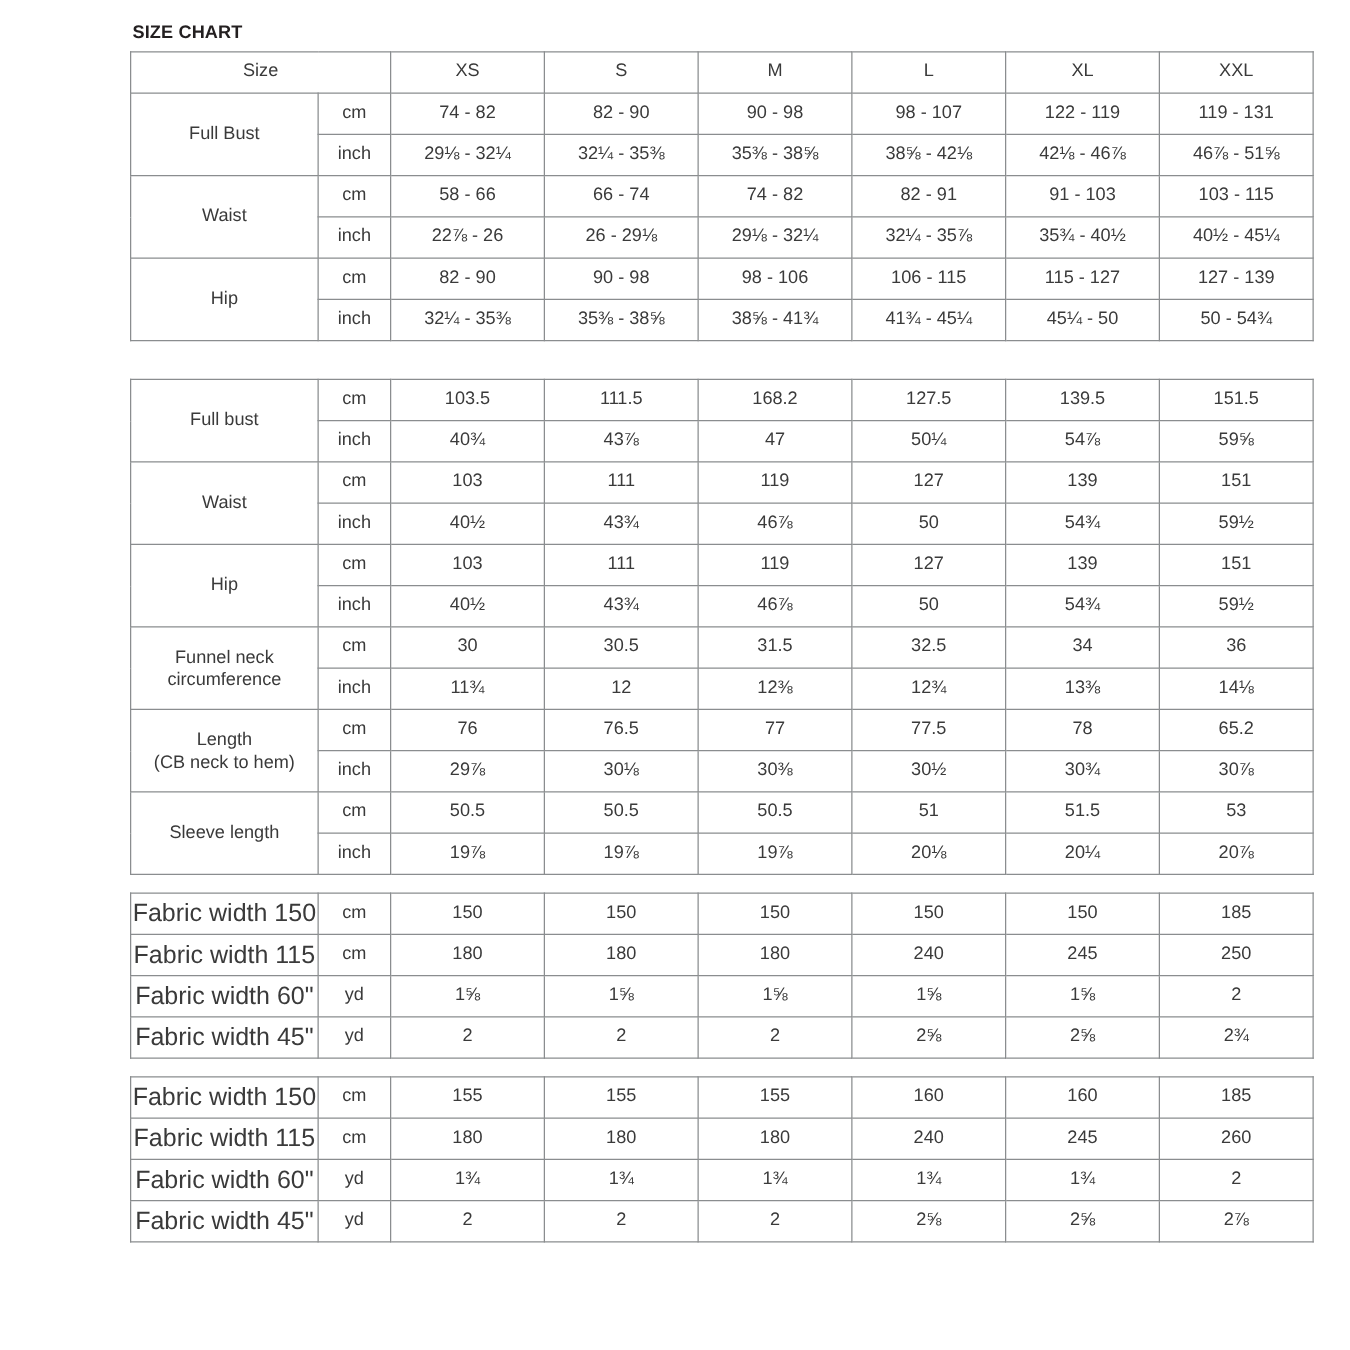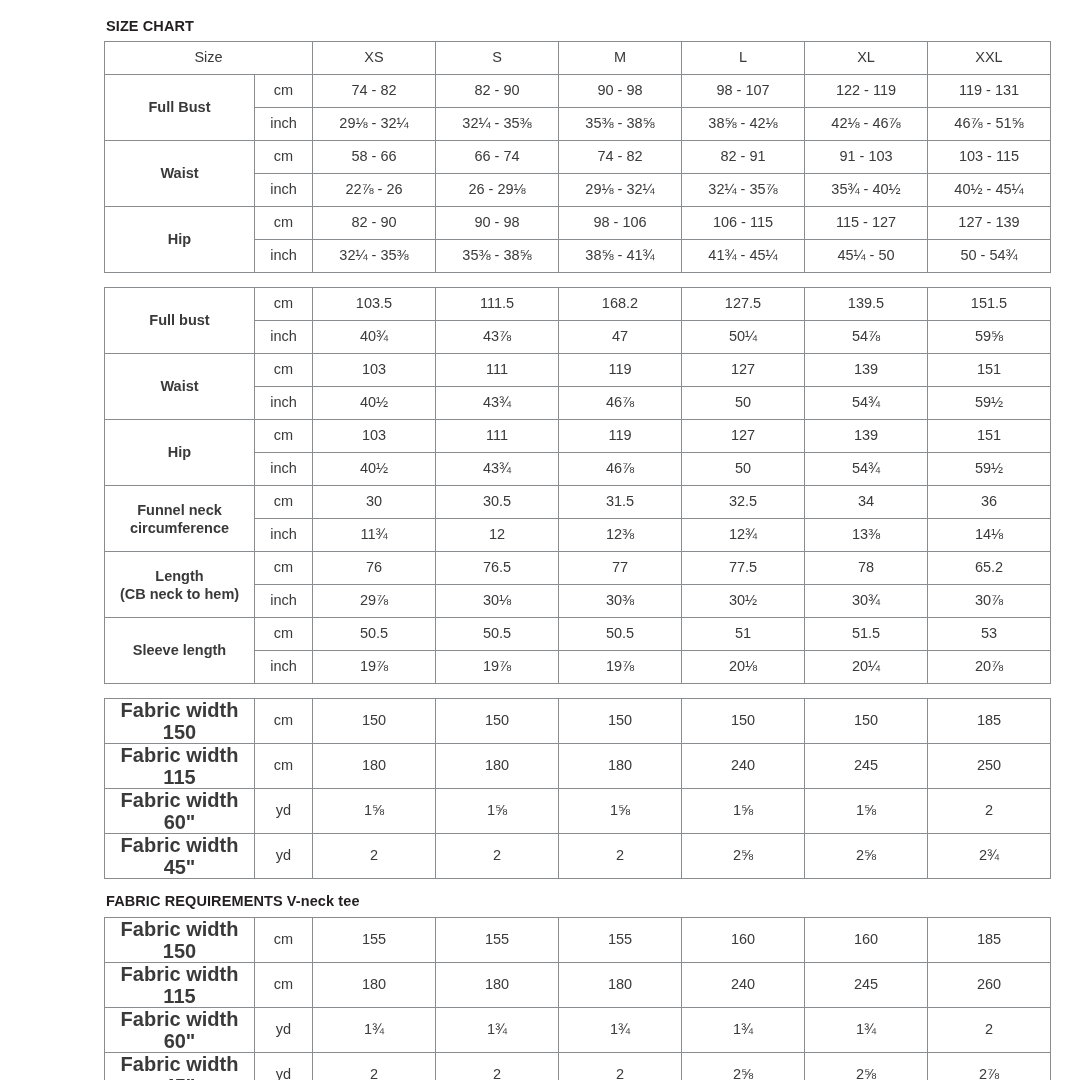--- a/index.html
+++ b/index.html
@@ -23,21 +23,21 @@
     font-weight: bold;
     color: #231f20;
     letter-spacing: 0.1px;
     margin: 0 0 6px 2px;
     line-height: 1.2;
   }
   table {
     border-collapse: collapse;
     width: 945px;
     table-layout: fixed;
-    margin-bottom: 14px;
+    margin-bottom: 30px;
   }
   td {
     border: 1px solid #8a8d8f;
     color: #3a3a3a;
     font-size: 14.5px;
     text-align: center;
     vertical-align: middle;
     padding: 0;
     height: 33px;
     line-height: 1.1;
@@ -48,21 +48,21 @@
   .t-col   { width: 123px; }
 
   .fab .t-size { width: 150px; }
   .fab .t-unit { width: 58px; }
   .fab .t-col  { width: 123px; }
   .fab td.rowlabel {
     text-align: center;
     font-size: 20px;
   }
   td.hdr { font-size: 14.5px; }
-  td.rowlabel { font-size: 14.5px; font-weight: bold; }
+  td.rowlabel { font-size: 14.5px; }
   .two-line { line-height: 1.25; }
   .frac { white-space: nowrap; }
   #sizechart td, #finished td { height: 33px; }
   #finished { margin-bottom: 14px; }
   #fab1, #fab2 { margin-bottom: 14px; }
   #fab1 td, #fab2 td { height: 33px; }
   .title-2 { margin-top: 2px; }
 </style>
 </head>
 <body>
@@ -346,21 +346,20 @@
         <td class="frac">2</td>
         <td class="frac">2</td>
         <td class="frac">2</td>
         <td class="frac">2⅝</td>
         <td class="frac">2⅝</td>
         <td class="frac">2¾</td>
       </tr>
     </tbody>
   </table>
 
-  <div class="section-title">FABRIC REQUIREMENTS V-neck tee</div>
 
   <table id="fab2" class="fab">
     <colgroup>
       <col class="t-size">
         <col class="t-unit">
       <col class="t-col">
         <col class="t-col">
         <col class="t-col">
       <col class="t-col">
         <col class="t-col">

